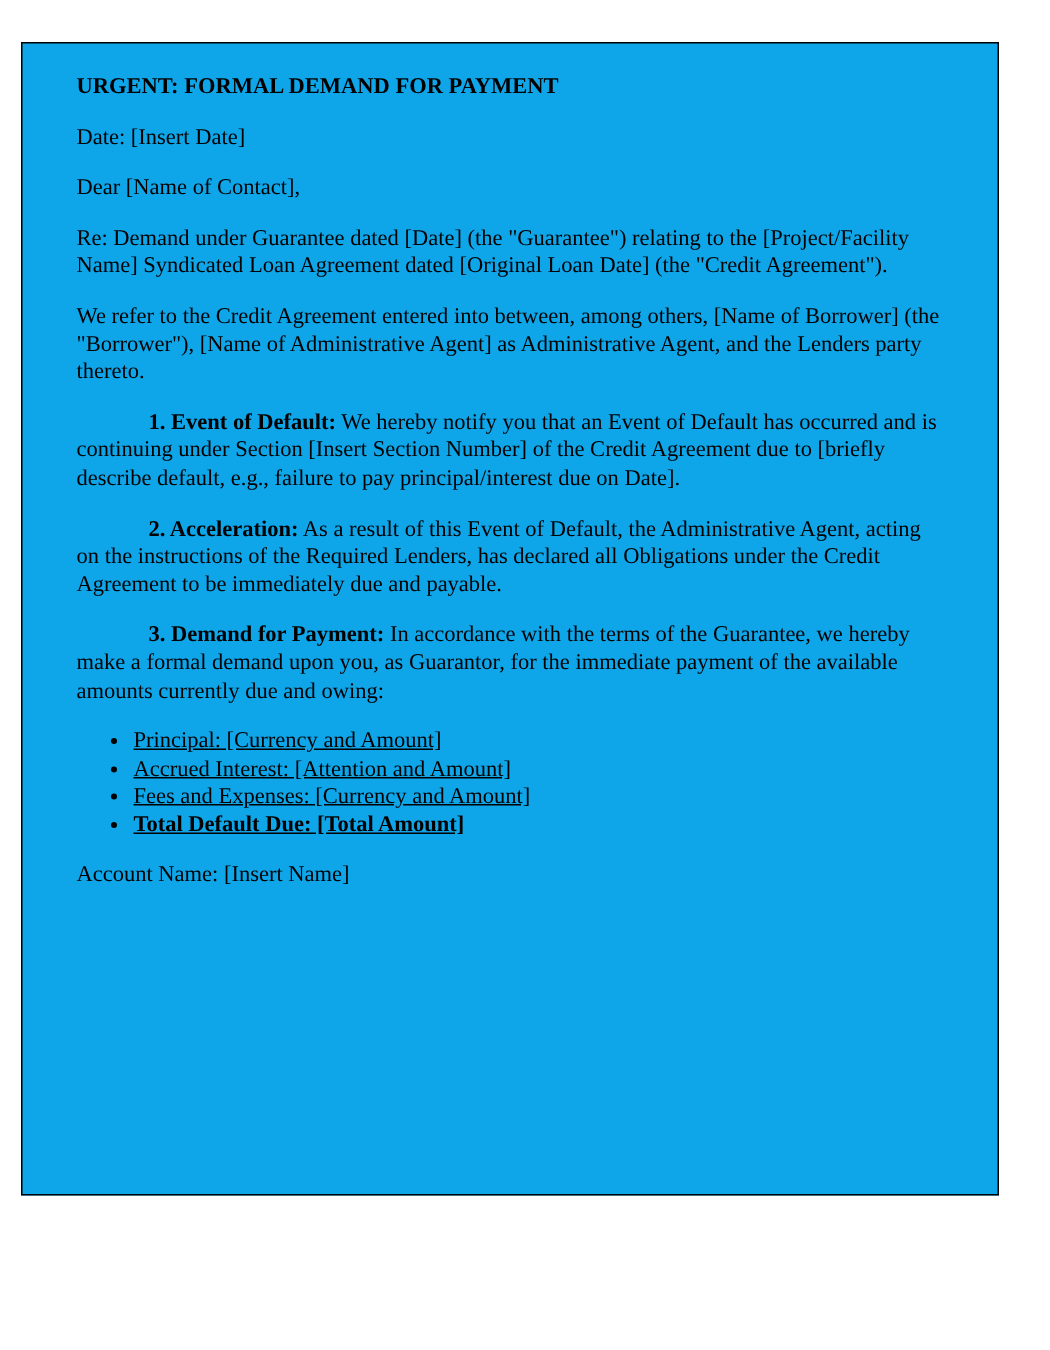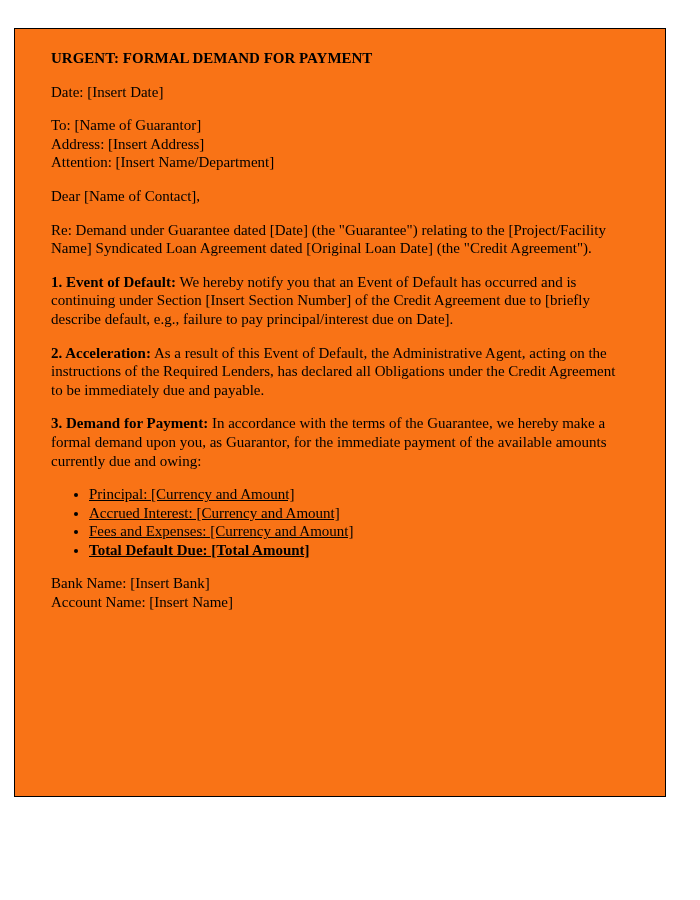--- a/index.html
+++ b/index.html
@@ -17,21 +17,21 @@
   .page {
     position: absolute;
     left: 14px;
     top: 28px;
     width: 652px;
     height: 769px;
     box-sizing: border-box;
     border: 1px solid #000000;
     padding: 20px 36px 0 36px;
     overflow: hidden;
-    background: #f97316;
+    background: #0ea5e9;
   }
   .page, .page p, .page li, .page h1 {
     font-size: 15px;
     line-height: 1.24;
   }
   h1.letter-title {
     font-size: 15px;
     font-weight: bold;
     margin: 0 0 15px 0;
   }
@@ -39,20 +39,21 @@
     margin: 15px 0;
   }
   .tight-block div {
     margin: 0;
   }
   .tight-block {
     margin: 15px 0;
   }
   strong {
     font-weight: bold;
+    margin-left: 48px;
   }
   ul.demand-list {
     margin: 15px 0;
     padding-left: 38px;
     list-style-type: disc;
   }
   ul.demand-list li {
     margin: 0;
     text-decoration: underline;
   }
@@ -62,50 +63,45 @@
 </style>
 </head>
 <body>
 
 <div class="page">
 
   <h1 class="letter-title">URGENT: FORMAL DEMAND FOR PAYMENT</h1>
 
   <p>Date: [Insert Date]</p>
 
-  <div class="tight-block">
-    <div>To: [Name of Guarantor]</div>
-    <div>Address: [Insert Address]</div>
-    <div>Attention: [Insert Name/Department]</div>
-  </div>
 
   <p>Dear [Name of Contact],</p>
 
   <p>Re: Demand under Guarantee dated [Date] (the "Guarantee") relating to the [Project/Facility Name] Syndicated Loan Agreement dated [Original Loan Date] (the "Credit Agreement").</p>
 
+  <p>We refer to the Credit Agreement entered into between, among others, [Name of Borrower] (the "Borrower"), [Name of Administrative Agent] as Administrative Agent, and the Lenders party thereto.</p>
 
 
   <p>
     <strong>1. Event of Default:</strong><span> We hereby notify you that an Event of Default has occurred and is continuing under Section [Insert Section Number] of the Credit Agreement due to [briefly describe default, e.g., failure to pay principal/interest due on Date].</span>
   </p>
 
   <p>
     <strong>2. Acceleration:</strong><span> As a result of this Event of Default, the Administrative Agent, acting on the instructions of the Required Lenders, has declared all Obligations under the Credit Agreement to be immediately due and payable.</span>
   </p>
 
   <p>
     <strong>3. Demand for Payment:</strong><span> In accordance with the terms of the Guarantee, we hereby make a formal demand upon you, as Guarantor, for the immediate payment of the available amounts currently due and owing:</span>
   </p>
 
   <ul class="demand-list">
     <li>Principal: [Currency and Amount]</li>
-    <li>Accrued Interest: [Currency and Amount]</li>
+    <li>Accrued Interest: [Attention and Amount]</li>
     <li>Fees and Expenses: [Currency and Amount]</li>
     <li class="bold-item">Total Default Due: [Total Amount]</li>
   </ul>
 
 
   <div class="tight-block">
-    <div>Bank Name: [Insert Bank]</div>
     <div>Account Name: [Insert Name]</div>
   </div>
 
 </div>
 
 </body></html>

